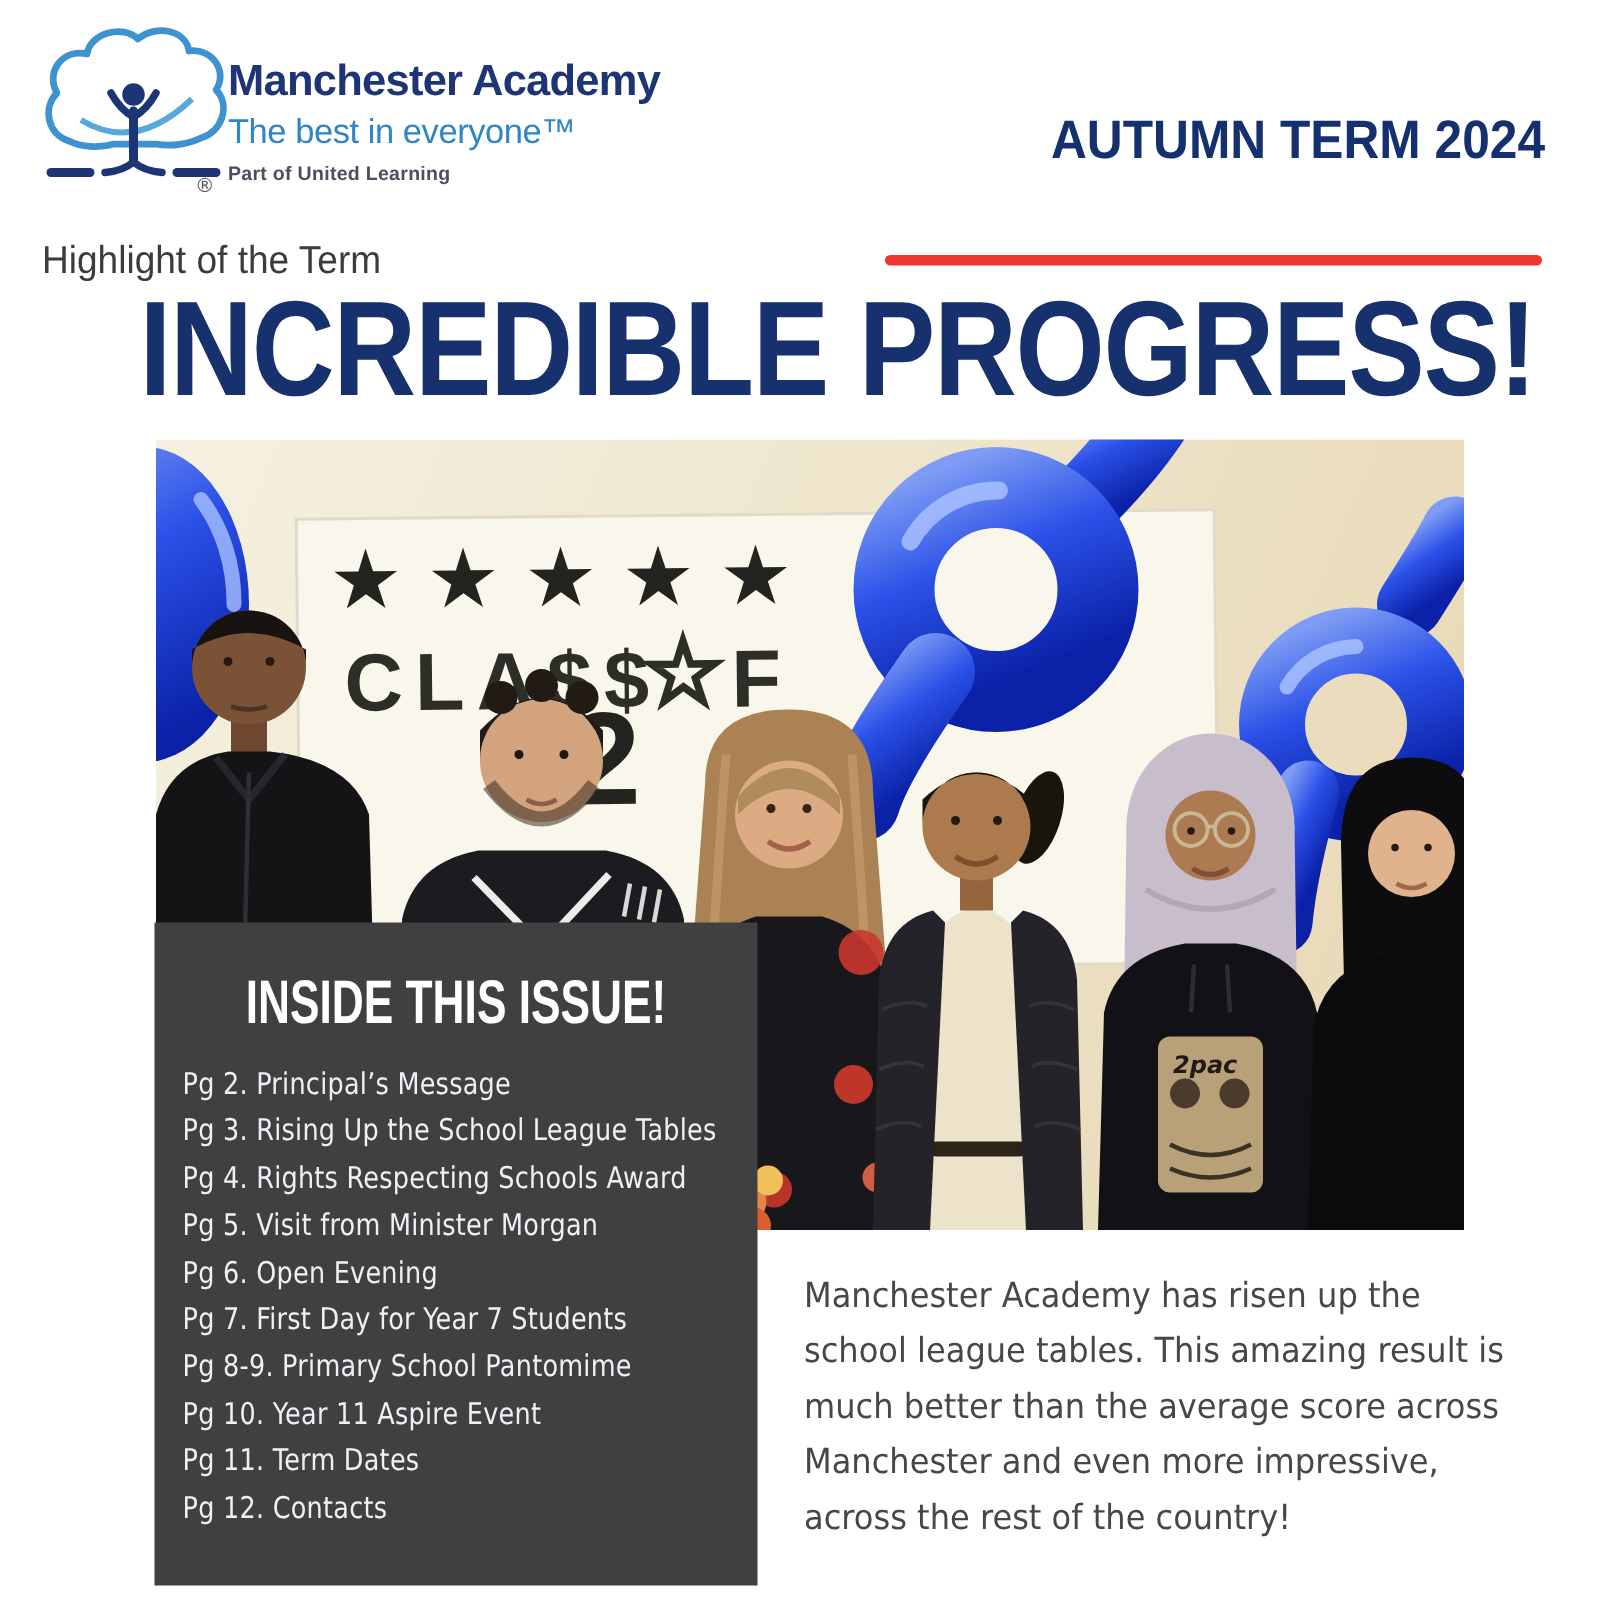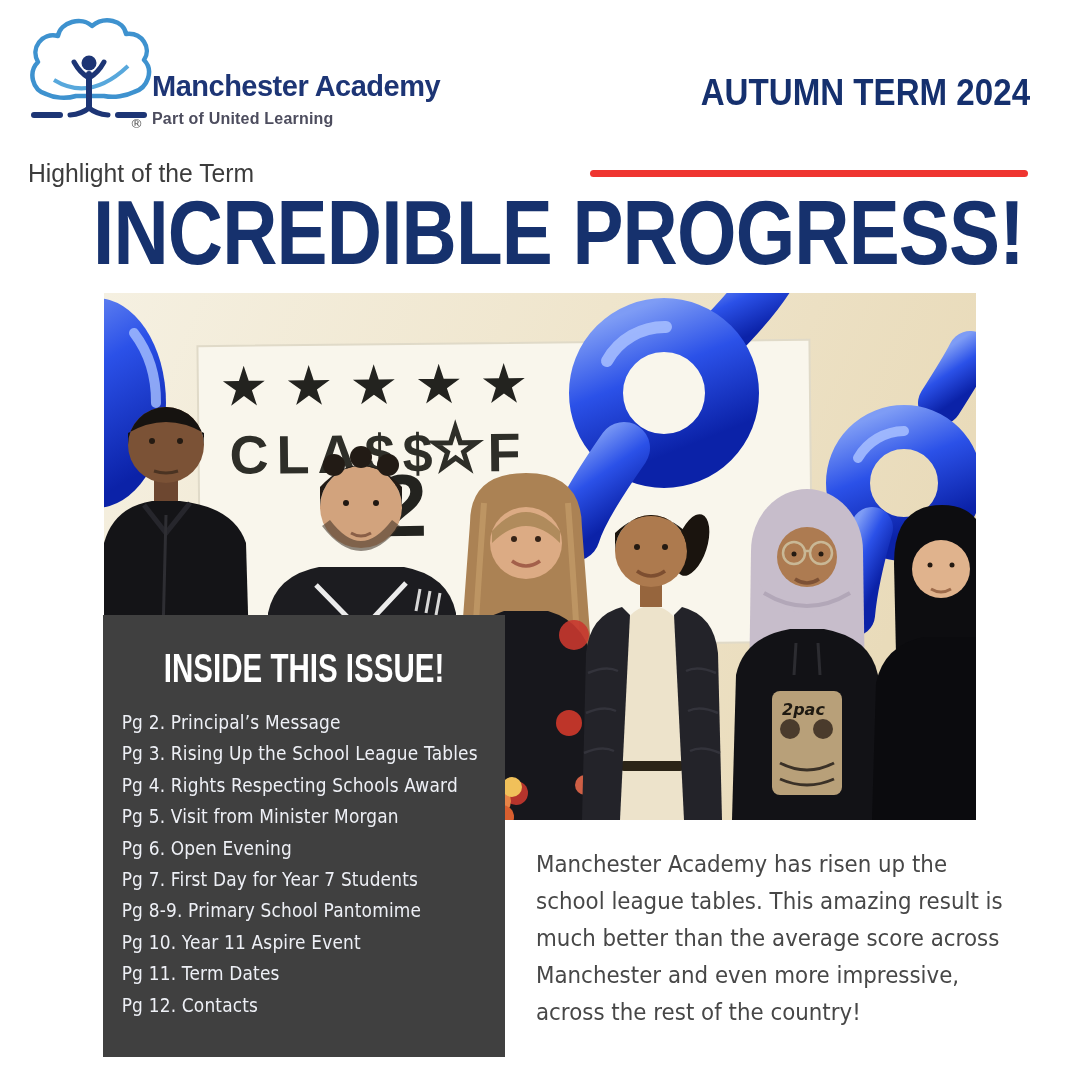--- a/index.html
+++ b/index.html
@@ -3,24 +3,24 @@
 <meta charset="utf-8">
 <style>
   html,body{margin:0;padding:0;background:#ffffff;}
   .page{
     position:relative;width:1080px;height:1080px;background:#ffffff;
     overflow:hidden;font-family:"DejaVu Sans",sans-serif;
   }
   
   .logo-wrap{position:absolute;left:26px;top:16px;width:470px;height:112px;}
   .logo-icon{position:absolute;left:0;top:0;}
-  .logo-text{position:absolute;left:126px;top:22px;margin-top:32px;}
+  .logo-text{position:absolute;left:126px;top:22px;}
   .logo-title{font-family:"Liberation Sans",sans-serif;font-weight:bold;font-size:29px;color:#1d3575;letter-spacing:-0.5px;}
   .logo-tagline{font-family:"Liberation Sans",sans-serif;font-size:23px;color:#2e86c6;margin-top:3px;letter-spacing:-0.3px;}
-  .logo-subtext{font-family:"Liberation Sans",sans-serif;font-size:16px;color:#4d4d5e;font-weight:bold;margin-top:7px;letter-spacing:0.2px;}
+  .logo-subtext{font-family:"Liberation Sans",sans-serif;font-size:13px;color:#4d4d5e;font-weight:bold;margin-top:7px;letter-spacing:0.2px;}
   .term-label{
     position:absolute;right:50px;top:72px;font-family:"Liberation Sans",sans-serif;
     font-weight:bold;font-size:36px;color:#15306e;letter-spacing:0px;white-space:nowrap;
     transform:scaleX(0.92);transform-origin:right top;
   }
   
   .highlight-label{
     position:absolute;left:28px;top:158px;font-family:"Liberation Sans",sans-serif;
     font-size:26px;color:#3c3c3c;white-space:nowrap;transform:scaleX(0.95);transform-origin:left top;
   }
@@ -70,20 +70,21 @@
       <path d="M 63,62 Q 72,57 78,46" fill="none" stroke="#1d3575" stroke-width="5" stroke-linecap="round"></path>
       <path d="M 63,58 L 63,92" fill="none" stroke="#1d3575" stroke-width="6" stroke-linecap="round"></path>
       <path d="M 63,92 Q 56,98 44,99" fill="none" stroke="#1d3575" stroke-width="5" stroke-linecap="round"></path>
       <path d="M 63,92 Q 70,98 82,99" fill="none" stroke="#1d3575" stroke-width="5" stroke-linecap="round"></path>
       <path d="M 8,99 L 34,99" stroke="#1d3575" stroke-width="6" stroke-linecap="round"></path>
       <path d="M 92,99 L 118,99" stroke="#1d3575" stroke-width="6" stroke-linecap="round"></path>
       <text x="104" y="112" font-size="13" fill="#555">®</text>
     </svg>
     <div class="logo-text">
       <div class="logo-title">Manchester Academy</div>
+      <div class="logo-tagline">The best in everyone™</div>
       <div class="logo-subtext">Part of United Learning</div>
     </div>
   </div>
 
   <div class="term-label">AUTUMN TERM 2024</div>
 
   <div class="highlight-label">Highlight of the Term</div>
   <div class="red-divider"></div>
   <h1 class="headline">INCREDIBLE PROGRESS!</h1>
 

